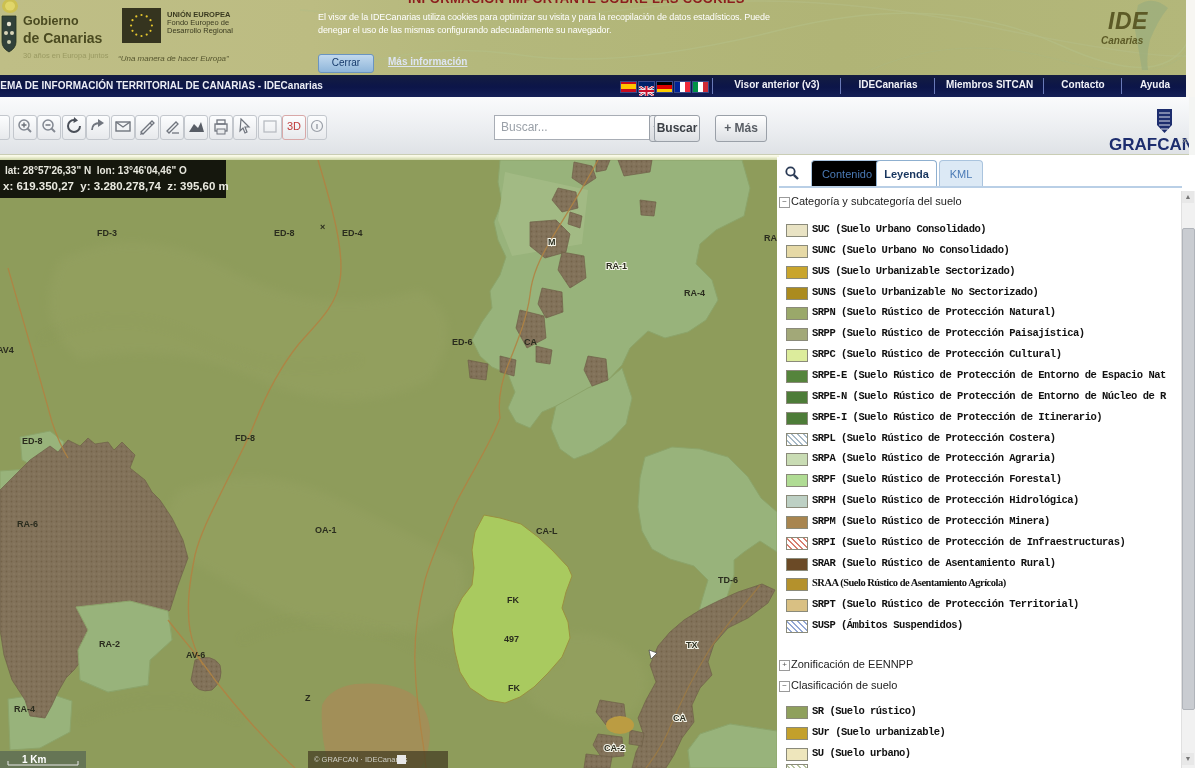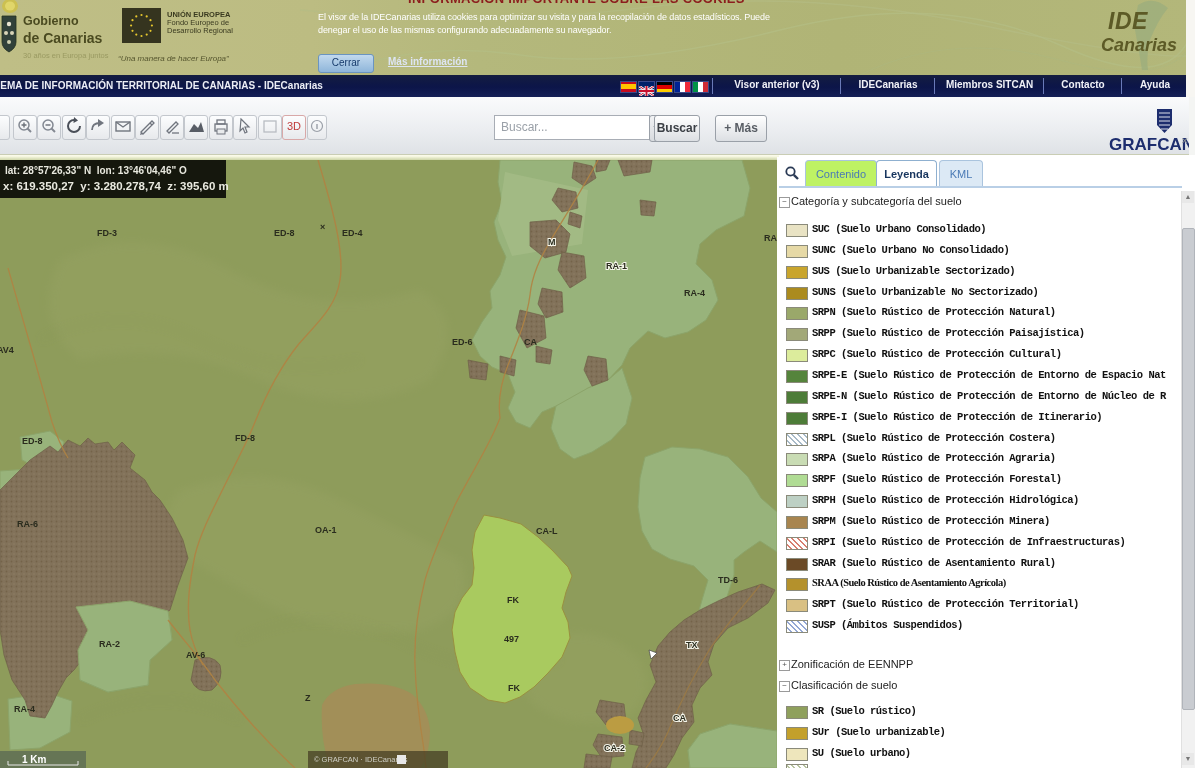--- a/index.html
+++ b/index.html
@@ -69,21 +69,21 @@
     <div class="abs" style="left:118px;top:54px;font-size:8px;font-style:italic;color:#55552e;">“Una manera de hacer Europa”</div>
     <div class="abs" style="left:408px;top:-9px;font-size:13px;font-weight:bold;color:#8c1d1d;letter-spacing:0.3px;">INFORMACIÓN IMPORTANTE SOBRE LAS COOKIES</div>
     <div class="ctext" style="left:318px;top:12px;">El visor de la IDECanarias utiliza cookies para optimizar su visita y para la recopilación de datos estadísticos. Puede</div>
     <div class="ctext" style="left:318px;top:25px;">denegar el uso de las mismas configurando adecuadamente su navegador.</div>
     <div id="cerrar">Cerrar</div>
     <div id="masinfo">Más información</div>
     <svg class="abs" style="left:1128px;top:0" width="50" height="70" viewBox="0 0 50 70">
         <path d="M10,5 Q25,-5 40,8 Q30,20 22,40 Q18,55 20,70 L14,70 Q10,45 6,25 Z" fill="#9aad7e" opacity="0.7"></path>
       </svg>
     <div class="abs" style="left:1108px;top:8px;font-size:23px;font-weight:bold;font-style:italic;color:#5c5a26;letter-spacing:0.5px;">IDE</div>
-    <div class="abs" style="left:1101px;top:35px;font-size:18px;font-weight:bold;font-style:italic;color:#5c5a26;">Canarias</div>
+    <div class="abs" style="left:1101px;top:35px;font-size:10px;font-weight:bold;font-style:italic;color:#5c5a26;">Canarias</div>
   </div>
   <div class="abs" style="left:1186px;top:0;width:9px;height:97px;background:#f7f6f2;z-index:50;"></div>
   <div class="abs" style="left:1189px;top:97px;width:6px;height:58px;background:#f4f5f3;z-index:50;"></div>
   <div id="navbar">
     <div class="title">SISTEMA DE INFORMACIÓN TERRITORIAL DE CANARIAS - IDECanarias</div>
     <div class="flag" style="left:620px;background:linear-gradient(#c60b1e 25%,#ffc400 25%,#ffc400 75%,#c60b1e 75%);"></div>
     <div class="flag" style="left:638px;background:#012169;">
       <svg width="15" height="10">
           <path d="M0,0 L15,10 M15,0 L0,10" stroke="#fff" stroke-width="2.5"></path>
           <path d="M0,0 L15,10 M15,0 L0,10" stroke="#C8102E" stroke-width="1"></path>
@@ -303,21 +303,21 @@
     <rect x="308" y="591" width="140" height="17" fill="#453f24" opacity="0.75"></rect>
     <text x="314" y="602" font-size="7.5" fill="#cfcfc5" font-family="Liberation Sans, sans-serif">© GRAFCAN · IDECanarias</text>
     <rect x="397" y="595" width="9" height="9" fill="#e8e8e8"></rect>
   </svg>
   <div class="abs" style="left:777px;top:157px;width:2px;height:611px;background:#fff;"></div>
   <div id="panel">
     <svg class="abs" style="left:5px;top:10px;" width="16" height="16" viewBox="0 0 16 16">
         <circle cx="6.5" cy="6.5" r="4.2" fill="none" stroke="#2a3a55" stroke-width="1.8"></circle>
         <path d="M9.8,9.8 L14,14" stroke="#2a3a55" stroke-width="2.4"></path>
       </svg>
-    <div class="tab" style="left:26px;width:70px;background:#bef264;color:#4a7ab5;">Contenido</div>
+    <div class="tab" style="left:32px;width:70px;background:#000000;color:#4a7ab5;">Contenido</div>
     <div class="tab" style="left:97px;width:59px;background:#fff;color:#17355e;font-weight:bold;border-color:#8fb0d0;">Leyenda</div>
     <div class="tab" style="left:160px;width:42px;background:#dce9f5;color:#4a7ab5;">KML</div>
     <div class="abs" style="left:0;top:31px;width:403px;height:2px;background:#b9cfe6;"></div>
     <div class="pm" style="left:0px;top:42px;">−</div>
     <div class="sect" style="left:12px;top:40px;">Categoría y subcategoría del suelo</div>
 
     <div class="sw" style="top:69px;background:#e9e3c4;"></div>
       <div class="leg" style="left:33px;top:68px;">SUC (Suelo Urbano Consolidado)</div>
     <div class="sw" style="top:90px;background:#e6d9a6;"></div>
       <div class="leg" style="left:33px;top:89px;">SUNC (Suelo Urbano No Consolidado)</div>

